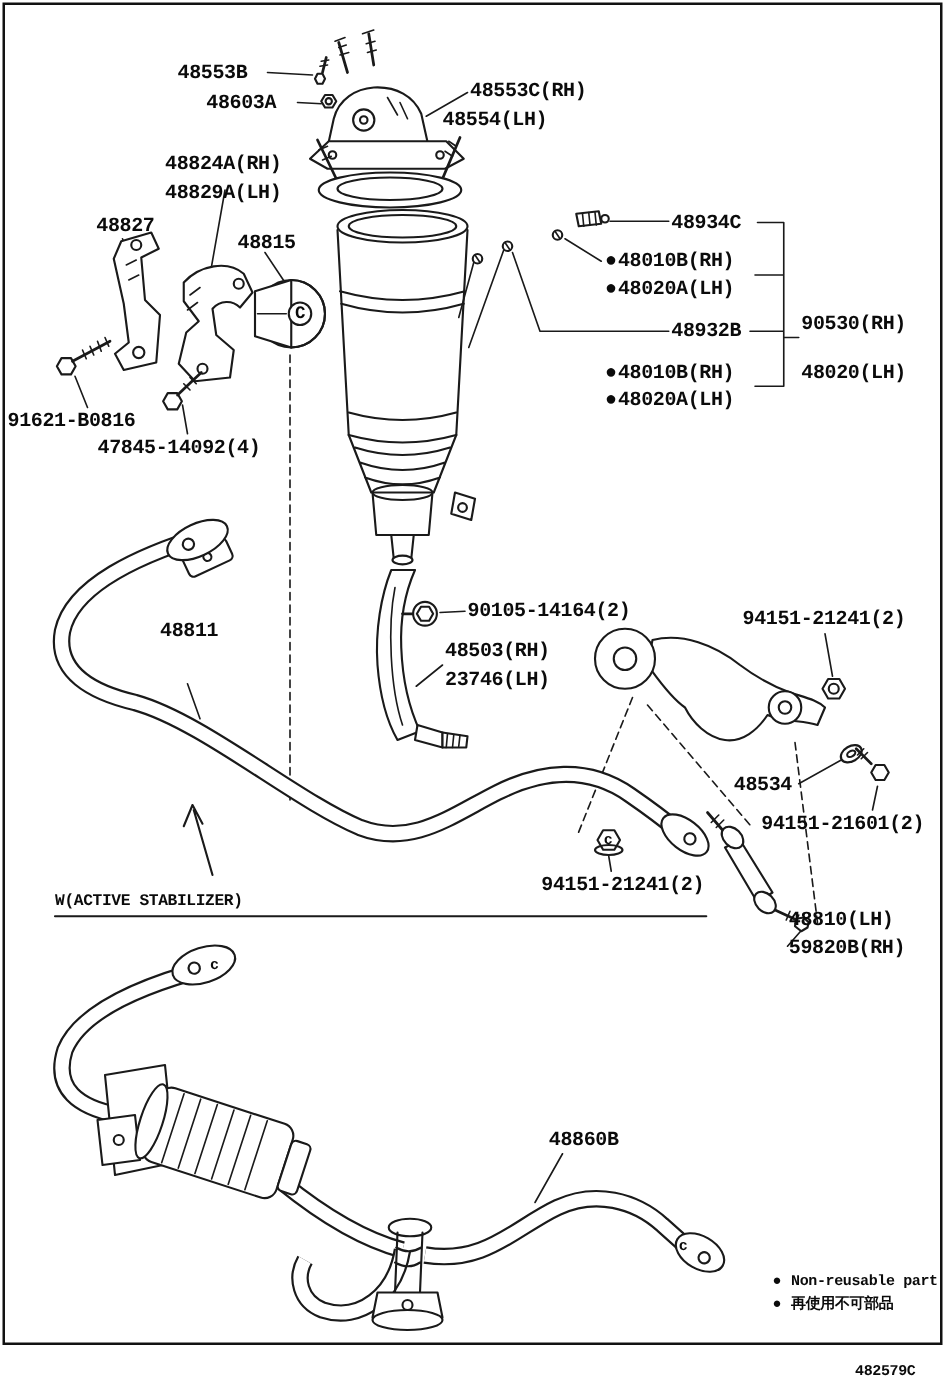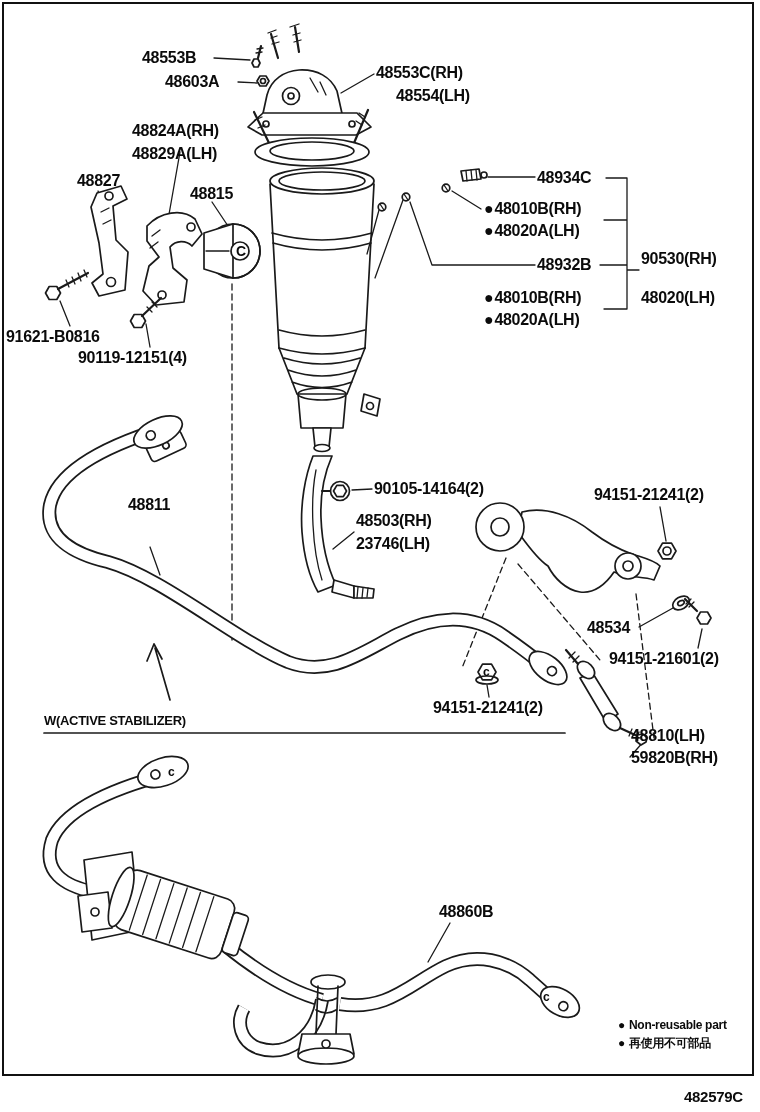--- a/index.html
+++ b/index.html
@@ -1,32 +1,32 @@
 <!DOCTYPE html>
 <html><head>
 <meta charset="utf-8">
 <style>
   html,body{margin:0;padding:0;background:#fff;}
   #stage{position:relative;width:760px;height:1112px;background:#ffffff;overflow:hidden;
-         font-family:Liberation Sans, sans-serif;}
+         font-family:Liberation Mono, monospace;}
   #frame{position:absolute;left:2px;top:2px;width:752px;height:1074px;border:2px solid #111;box-sizing:border-box;}
   svg{position:absolute;left:0;top:0;}
   .ln{fill:none;stroke:#1a1a1a;stroke-width:1.3;stroke-linecap:round;stroke-linejoin:round;}
   .sh{fill:#ffffff;stroke:#1a1a1a;stroke-width:1.7;stroke-linejoin:round;}
   .op{fill:none;stroke:#1a1a1a;stroke-width:1.7;stroke-linecap:round;stroke-linejoin:round;}
   .th{fill:none;stroke:#1a1a1a;stroke-width:2.2;stroke-linecap:round;}
   .dash{stroke-dasharray:6 4;}
   .tO{fill:none;stroke:#1a1a1a;stroke-width:14;}
   .tI{fill:none;stroke:#ffffff;stroke-width:10.5;}
   .lbl{position:absolute;font-weight:bold;font-size:16px;line-height:20px;color:#0b0b0b;
        white-space:nowrap;letter-spacing:-0.3px;}
   .lbl .blt{margin-right:1px;}
   .cap{font-size:13px;line-height:16px;}
   .leg{font-size:12px;line-height:15px;}
-  .doc{font-size:15px;}
+  .doc{font-size:12px;}
   .mark{position:absolute;font-weight:bold;font-size:12px;color:#0b0b0b;}
   .mark.big{font-size:14px;}
 </style>
 </head>
 <body>
 
 <div id="stage">
   <div id="frame"></div>
 
   <svg width="760" height="1112" viewBox="0 0 760 1112">
@@ -229,21 +229,21 @@
         <path class="sh" d="M302,1034 L350,1034 L354,1054 L298,1054 Z"></path>
         <ellipse class="sh" cx="326" cy="1056" rx="28" ry="8"></ellipse>
         <circle class="sh" cx="326" cy="1044" r="4"></circle>
       </g>
     </g>
   </svg>
 
   <div class="lbl" style="left:142px;top:48px">48553B</div>
   <div class="lbl" style="left:165px;top:72px">48603A</div>
   <div class="lbl" style="left:376px;top:63px">48553C(RH)</div>
-  <div class="lbl" style="left:396px;top:86px">48554(LH)</div>
+  <div class="lbl" style="left:354px;top:86px">48554(LH)</div>
   <div class="lbl" style="left:132px;top:121px">48824A(RH)</div>
   <div class="lbl" style="left:132px;top:144px">48829A(LH)</div>
   <div class="lbl" style="left:77px;top:171px">48827</div>
   <div class="lbl" style="left:190px;top:184px">48815</div>
   <div class="lbl" style="left:537px;top:168px">48934C</div>
 
   <div class="lbl" style="left:484px;top:199px">
     <span class="blt">●</span><span>48010B(RH)</span>
   </div>
   <div class="lbl" style="left:484px;top:221px">
@@ -255,21 +255,21 @@
   <div class="lbl" style="left:641px;top:288px">48020(LH)</div>
 
   <div class="lbl" style="left:484px;top:288px">
     <span class="blt">●</span><span>48010B(RH)</span>
   </div>
   <div class="lbl" style="left:484px;top:310px">
     <span class="blt">●</span><span>48020A(LH)</span>
   </div>
 
   <div class="lbl" style="left:6px;top:327px">91621-B0816</div>
-  <div class="lbl" style="left:78px;top:348px">90119-12151(4)</div>
+  <div class="lbl" style="left:78px;top:348px">47845-14092(4)</div>
   <div class="lbl" style="left:128px;top:495px">48811</div>
   <div class="lbl" style="left:374px;top:479px">90105-14164(2)</div>
   <div class="lbl" style="left:356px;top:511px">48503(RH)</div>
   <div class="lbl" style="left:356px;top:534px">23746(LH)</div>
   <div class="lbl" style="left:594px;top:485px">94151-21241(2)</div>
   <div class="lbl" style="left:587px;top:618px">48534</div>
   <div class="lbl" style="left:609px;top:649px">94151-21601(2)</div>
   <div class="lbl" style="left:433px;top:698px">94151-21241(2)</div>
 
   <div class="lbl cap" style="left:44px;top:713px">W(ACTIVE STABILIZER)</div>

